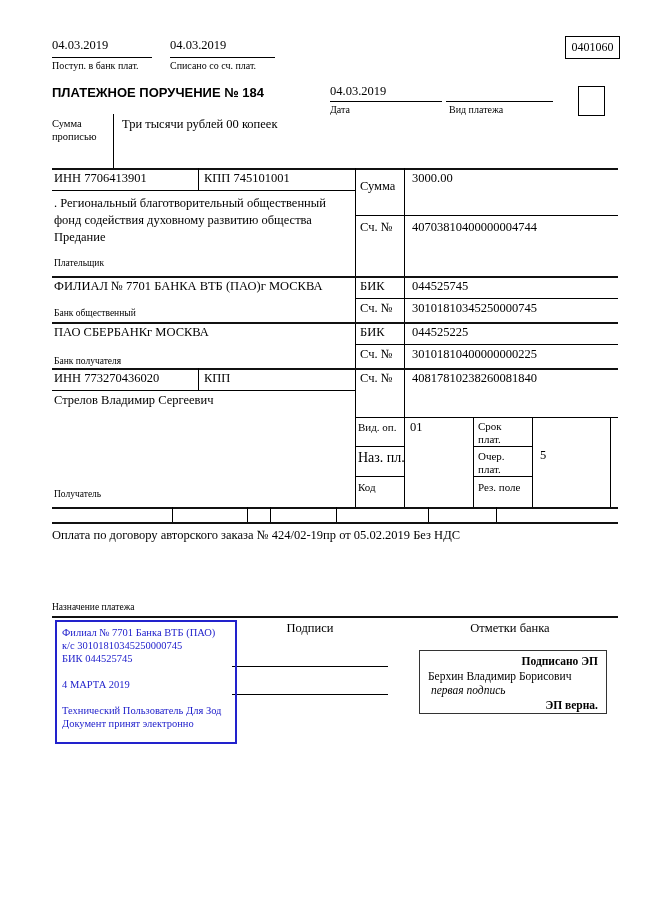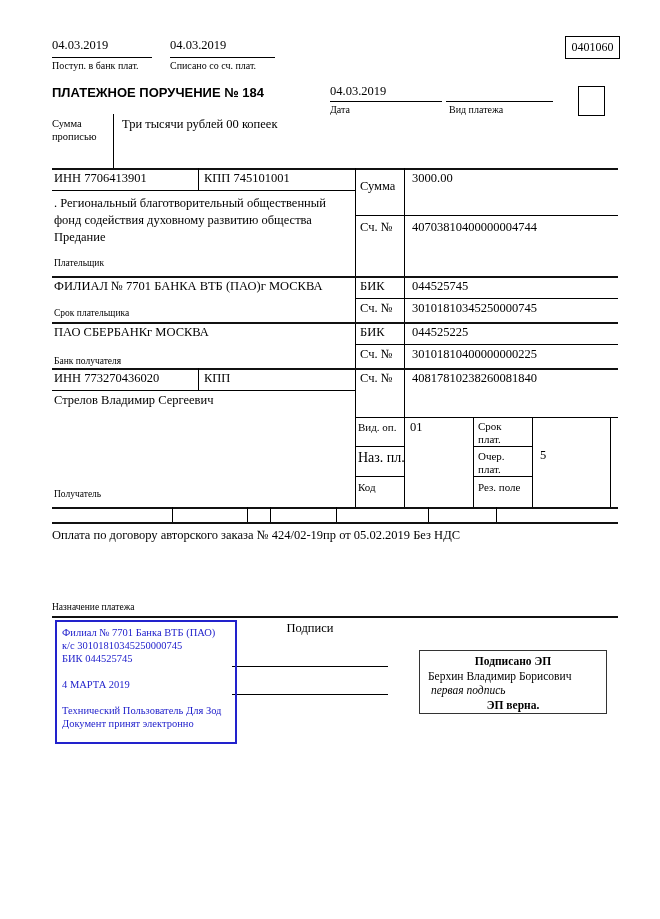--- a/index.html
+++ b/index.html
@@ -23,21 +23,21 @@
     position:absolute; left:55px; top:620px; width:182px; height:124px;
     border:2px solid #2222cc; color:#2222cc; box-sizing:border-box;
     font-size:10.5px; line-height:13px; padding:4px 5px;
   }
   .stamp-line { min-height:13px; }
   .sigbox {
     position:absolute; left:419px; top:650px; width:188px; height:64px;
     border:1px solid #333; box-sizing:border-box; font-size:11.5px;
     line-height:14.5px; padding:3px 8px;
   }
-  .sb-center { text-align:center; font-weight:bold; }
+  .sb-center { text-align:right; font-weight:bold; }
   .sb-italic { font-style:italic; padding-left:3px; }
   .hdr-col { position:absolute; font-size:12.5px; text-align:center; }
 </style>
 </head>
 <body>
 
 <div class="page">
 
   <div class="t" style="left:52px;top:38px">04.03.2019</div>
   <div class="hl" style="left:52px;top:57px;width:100px"></div>
@@ -98,21 +98,21 @@
   <div class="t wrap" style="left:54px;top:195px;width:300px">. Региональный благотворительный общественный фонд содействия духовному развитию общества Предание</div>
   <div class="t" style="left:360px;top:220px">Сч. №</div>
   <div class="t" style="left:412px;top:220px">40703810400000004744</div>
   <div class="slbl" style="left:54px;top:258px">Плательщик</div>
 
   <div class="t" style="left:54px;top:279px">ФИЛИАЛ № 7701 БАНКА ВТБ (ПАО)г МОСКВА</div>
   <div class="t" style="left:360px;top:279px">БИК</div>
   <div class="t" style="left:412px;top:279px">044525745</div>
   <div class="t" style="left:360px;top:301px">Сч. №</div>
   <div class="t" style="left:412px;top:301px">30101810345250000745</div>
-  <div class="slbl" style="left:54px;top:308px">Срок плательщика</div>
+  <div class="slbl" style="left:54px;top:308px">Банк общественный</div>
 
   <div class="t" style="left:54px;top:325px">ПАО СБЕРБАНКг МОСКВА</div>
   <div class="t" style="left:360px;top:325px">БИК</div>
   <div class="t" style="left:412px;top:325px">044525225</div>
   <div class="t" style="left:360px;top:347px">Сч. №</div>
   <div class="t" style="left:412px;top:347px">30101810400000000225</div>
   <div class="slbl" style="left:54px;top:356px">Банк получателя</div>
 
   <div class="t" style="left:54px;top:371px">ИНН 773270436020</div>
   <div class="t" style="left:204px;top:371px">КПП</div>
@@ -128,20 +128,21 @@
   <div class="t wrap" style="left:478px;top:450px;width:48px;font-size:11px;line-height:13px">Очер. плат.</div>
   <div class="t" style="left:540px;top:448px">5</div>
   <div class="t" style="left:358px;top:480px;font-size:11px">Код</div>
   <div class="t" style="left:478px;top:480px;font-size:11px">Рез. поле</div>
 
   <div class="t" style="left:52px;top:528px">Оплата по договору авторского заказа № 424/02-19пр от 05.02.2019 Без НДС</div>
   <div class="slbl" style="left:52px;top:602px">Назначение платежа</div>
   <div class="hl2" style="left:52px;top:616px;width:566px"></div>
 
   <div class="hdr-col" style="left:232px;top:621px;width:156px">Подписи</div>
+  <div class="hdr-col" style="left:410px;top:621px;width:200px">Отметки банка</div>
 
   <div class="hl" style="left:232px;top:666px;width:156px"></div>
   <div class="hl" style="left:232px;top:694px;width:156px"></div>
 
   <div class="stamp" style="border-color: rgb(34, 34, 204); color: rgb(34, 34, 204);">
     <div class="stamp-line">Филиал № 7701 Банка ВТБ (ПАО)</div>
     <div class="stamp-line">к/с 30101810345250000745</div>
     <div class="stamp-line">БИК 044525745</div>
     <div class="stamp-line"></div>
     <div class="stamp-line">4 МАРТА 2019</div>

